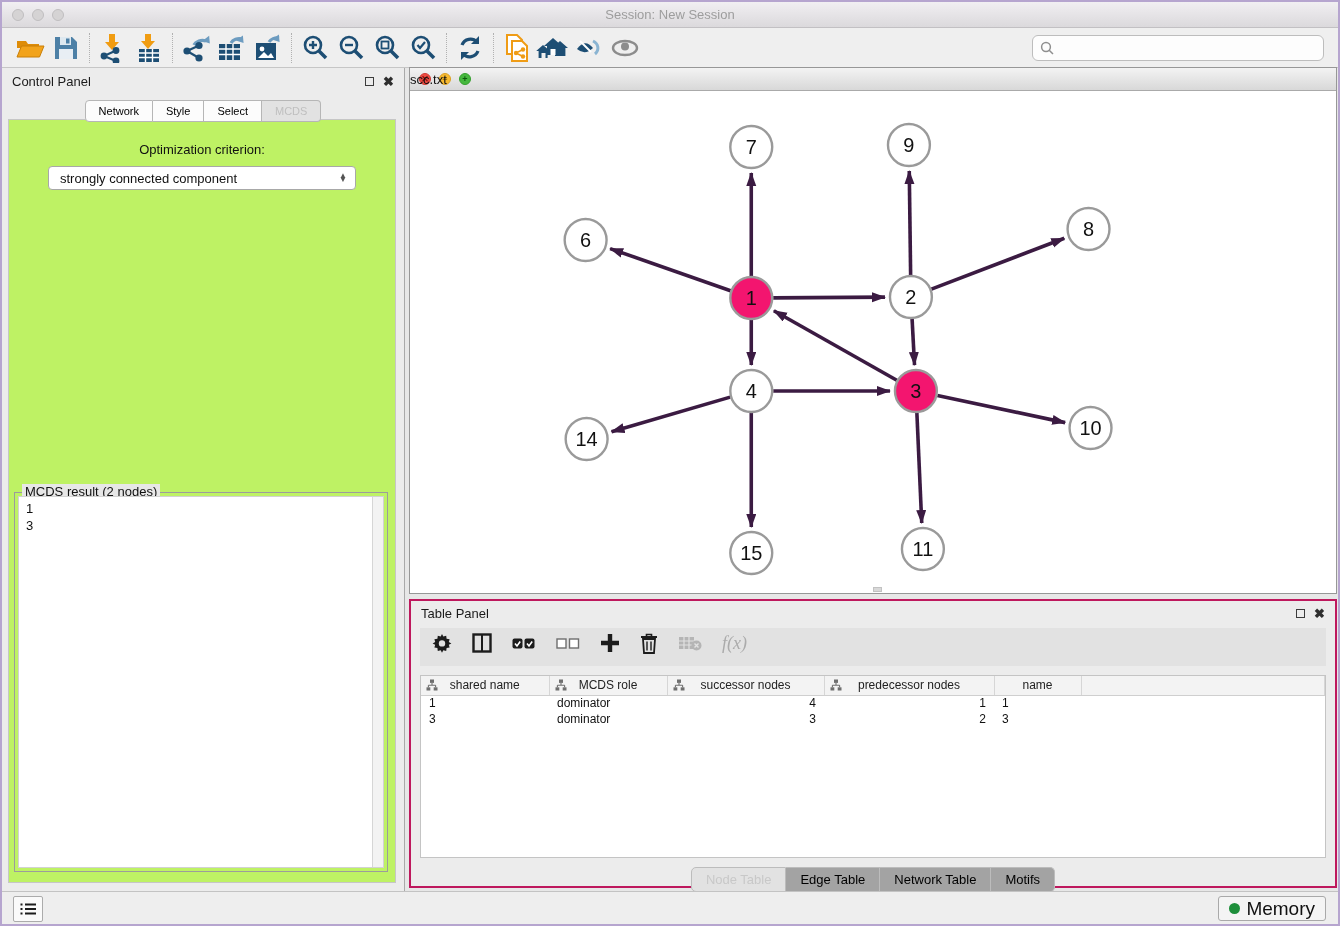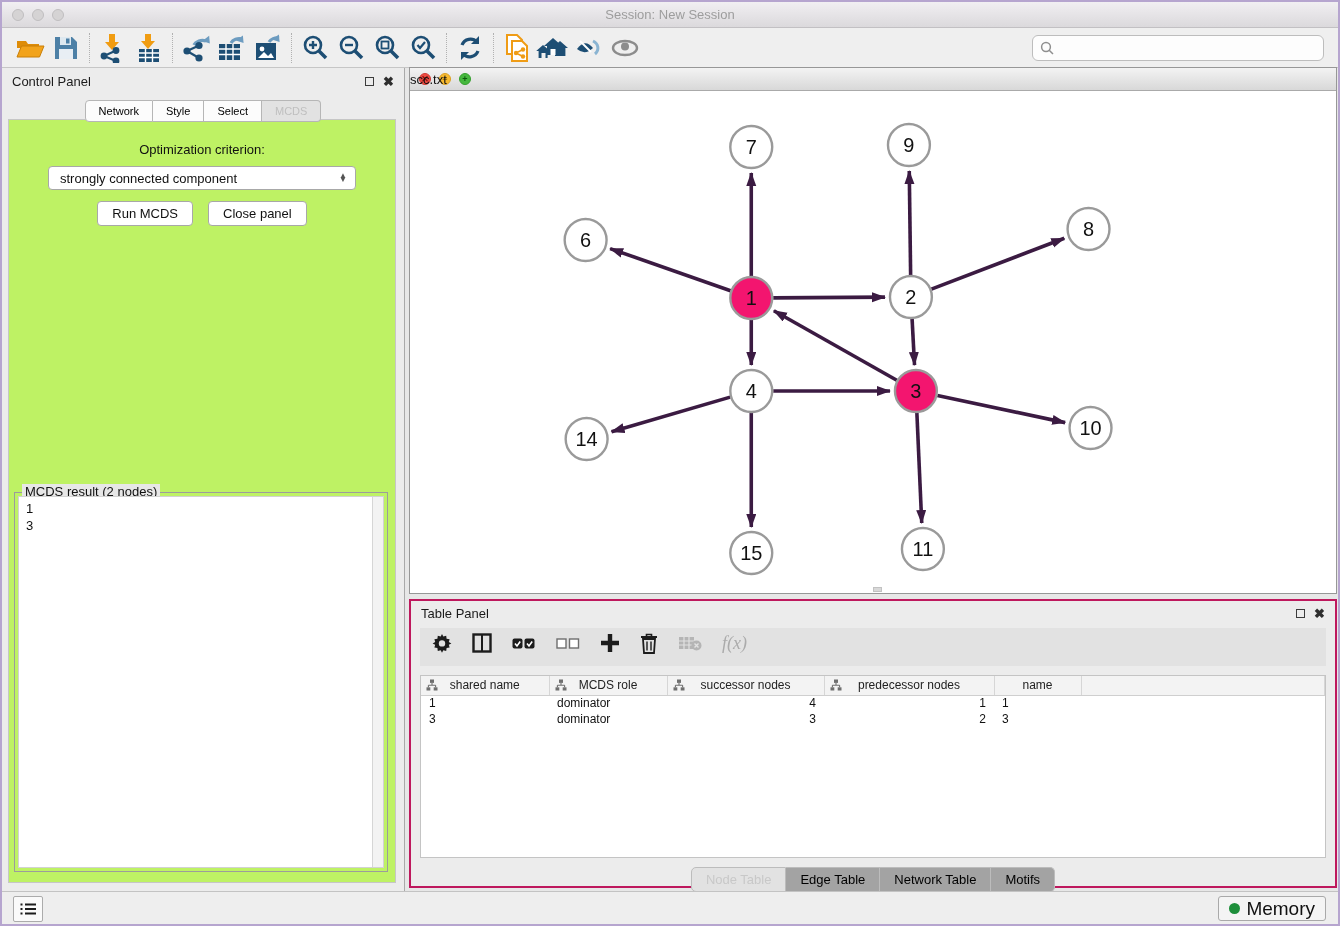--- a/index.html
+++ b/index.html
@@ -285,24 +285,20 @@
         <span class="tab sel">MCDS</span>
       </div>
       <div class="cp-body">
         <div class="opt-label">Optimization criterion:</div>
         <div class="select">
           <span class="val">strongly connected component</span>
           <span class="updown">
               <span>▲</span>
               <span>▼</span>
             </span>
-        </div>
-        <div class="btn-row">
-          <button class="btn">Run MCDS</button>
-          <button class="btn">Close panel</button>
         </div>
         <div class="result-group">
           <span class="result-legend">MCDS result (2 nodes)</span>
           <div class="result-area">
             <div class="result-text">1
 3</div>
             <div class="result-scroll"></div>
           </div>
         </div>
       </div>

